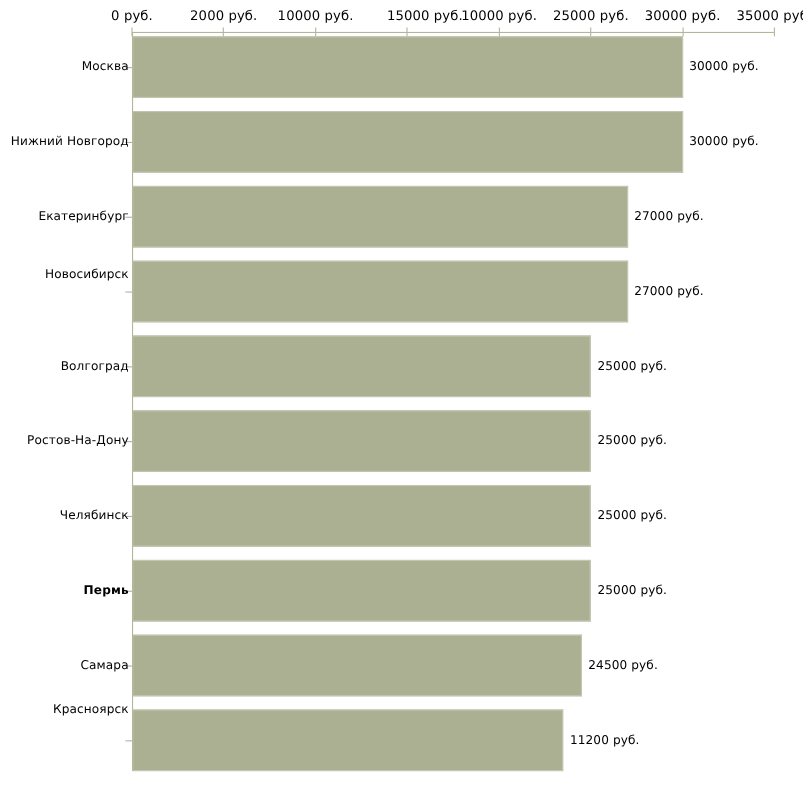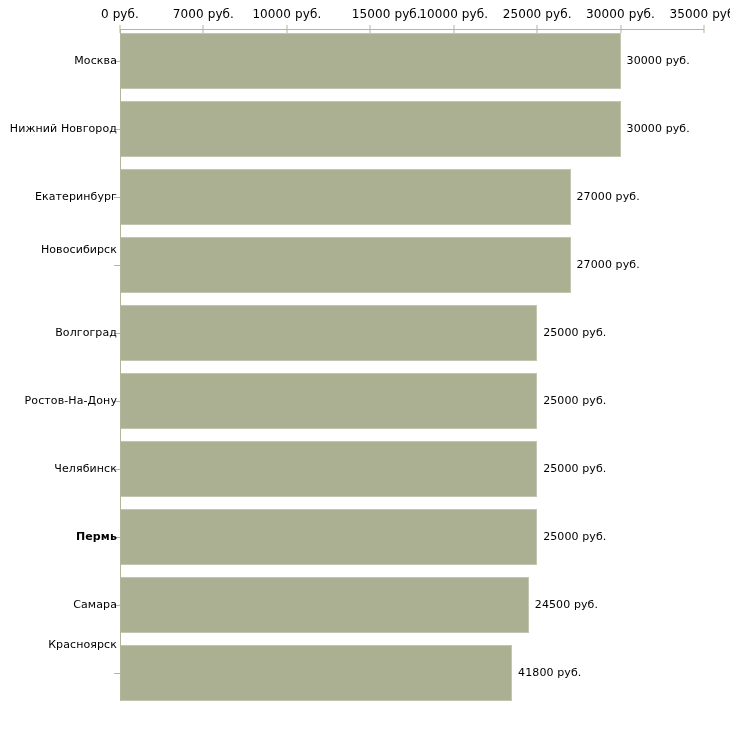--- a/index.html
+++ b/index.html
@@ -114,21 +114,21 @@
 <body>
 
 <div id="chart-root">
 
   <div class="xaxis-area">
     <div class="axis-line-top"></div>
     <div id="xticks">
         <div class="xtick-mark" style="left: 120px;"></div>
         <div class="xtick-label" style="left: 120px;">0 руб.</div>
         <div class="xtick-mark" style="left: 203.429px;"></div>
-        <div class="xtick-label" style="left: 203.429px;">7000 руб.</div>
+        <div class="xtick-label" style="left: 203.429px;">2000 руб.</div>
         <div class="xtick-mark" style="left: 286.857px;"></div>
         <div class="xtick-label" style="left: 286.857px;">10000 руб.</div>
         <div class="xtick-mark" style="left: 370.286px;"></div>
         <div class="xtick-label" style="left: 370.286px; margin-left: 16px;">15000 руб.</div>
         <div class="xtick-mark" style="left: 453.714px;"></div>
         <div class="xtick-label" style="left: 453.714px;">10000 руб.</div>
         <div class="xtick-mark" style="left: 537.143px;"></div>
         <div class="xtick-label" style="left: 537.143px;">25000 руб.</div>
         <div class="xtick-mark" style="left: 620.571px;"></div>
         <div class="xtick-label" style="left: 620.571px;">30000 руб.</div>
@@ -175,17 +175,17 @@
         <div class="bar-value-label" style="left: 543.143px; top: 333px;">25000 руб.</div>
         <div class="bar" style="top: 373px; height: 56px; width: 416.143px; background: rgb(171, 176, 147); border-color: rgb(195, 199, 178);"></div>
         <div class="bar-value-label" style="left: 543.143px; top: 401px;">25000 руб.</div>
         <div class="bar" style="top: 441px; height: 56px; width: 416.143px; background: rgb(171, 176, 147); border-color: rgb(195, 199, 178);"></div>
         <div class="bar-value-label" style="left: 543.143px; top: 469px;">25000 руб.</div>
         <div class="bar" style="top: 509px; height: 56px; width: 416.143px; background: rgb(171, 176, 147); border-color: rgb(195, 199, 178);"></div>
         <div class="bar-value-label" style="left: 543.143px; top: 537px;">25000 руб.</div>
         <div class="bar" style="top: 577px; height: 56px; width: 407.8px; background: rgb(171, 176, 147); border-color: rgb(195, 199, 178);"></div>
         <div class="bar-value-label" style="left: 534.8px; top: 605px;">24500 руб.</div>
         <div class="bar" style="top: 645px; height: 56px; width: 391.114px; background: rgb(171, 176, 147); border-color: rgb(195, 199, 178);"></div>
-        <div class="bar-value-label" style="left: 518.114px; top: 673px;">41800 руб.</div>
+        <div class="bar-value-label" style="left: 518.114px; top: 673px;">11200 руб.</div>
       </div>
   </div>
 
 </div>
 
 </body></html>

